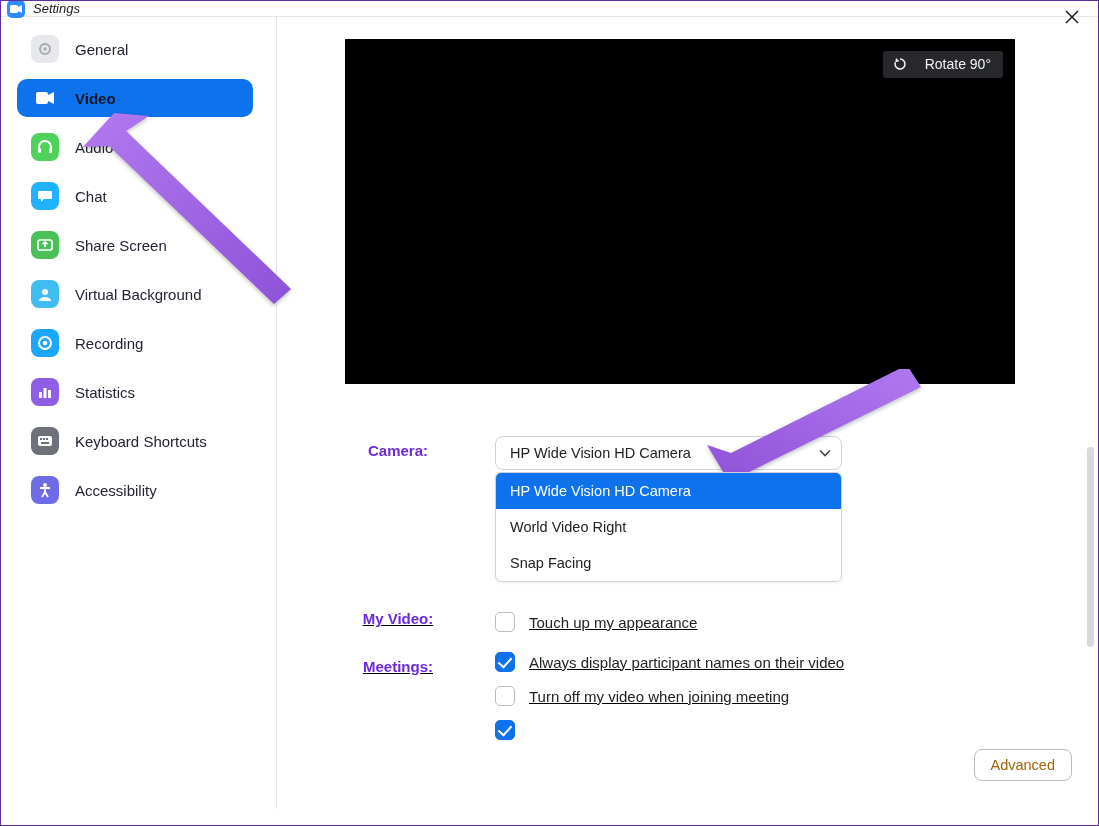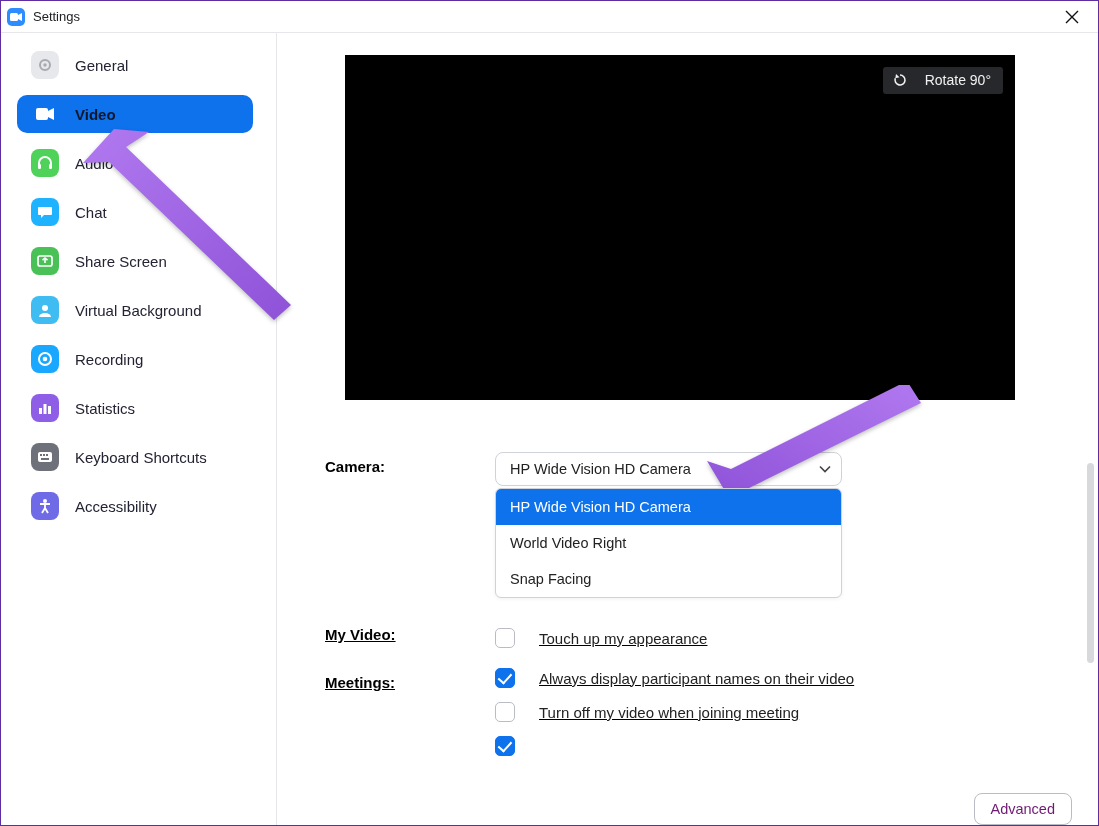--- a/index.html
+++ b/index.html
@@ -6,22 +6,22 @@
   html, body { margin:0; padding:0; }
   body {
     font-family: -apple-system, BlinkMacSystemFont, "Segoe UI", Arial, sans-serif;
     width: 1099px; height: 826px; overflow: hidden;
     background: #fff;
     border: 1px solid #5e2ea1;
   }
 
   
   .titlebar {
-    display:flex; align-items:center; height:32px; padding:0 8px 0 6px;
-    border-bottom:1px solid #e5e7eb; position:relative;
+    display:flex; align-items:center; height:16px; padding:0 8px 0 6px;
+    border-bottom:1px solid #e5e7eb; position:relative;font-style:italic;
   }
   .titlebar .app-icon {
     width:18px; height:18px; border-radius:5px;
     background:#2d8cff; display:flex; align-items:center; justify-content:center;
     margin-right:8px;
   }
   .titlebar .app-icon svg { display:block; }
   .titlebar .title { font-size:13px; color:#222; }
   .titlebar .close {
     position:absolute; right:6px; top:0; width:40px; height:32px;
@@ -66,21 +66,21 @@
   .rotate-btn {
     position:absolute; top:12px; right:12px; background:rgba(45,47,52,.85); color:#f1f1f1;
     padding:5px 12px 6px 10px; border-radius:3px; font-size:14px; display:flex; align-items:center; gap:18px;
     cursor:pointer;
   }
   .rotate-btn svg { display:block; }
 
   .form-row { display:flex; margin-top:52px; }
   .form-row + .form-row { margin-top:22px;text-decoration:underline; }
   .form-label {
-    width:170px; text-align:left; font-weight:700; color:#000000; font-size:15px;
+    width:170px; text-align:center; font-weight:700; color:#6d28d9; font-size:15px;
     padding-right:24px; padding-top:6px;
   }
   .form-control { flex:1; position:relative; }
 
   .select {
     width:347px; height:34px; border:1px solid #cfd2d8; border-radius:8px;
     display:flex; align-items:center; padding:0 30px 0 14px; font-size:14.5px; color:#222;
     cursor:pointer; position:relative; background:#fff;
   }
   .select .chev {
@@ -88,40 +88,40 @@
   }
   .dropdown {
     position:absolute; top:36px; left:0; width:347px; border:1px solid #cfd2d8; border-radius:6px;
     background:#fff; overflow:hidden; z-index:10; box-shadow:0 1px 4px rgba(0,0,0,.06);
   }
   .dropdown .opt {
     padding:10px 14px; font-size:14.5px; color:#222; cursor:pointer;
   }
   .dropdown .opt.selected { background:#0e72ed; color:#fff; }
 
-  .checkline { display:flex; align-items:center; gap:24px; margin-bottom:14px; }
+  .checkline { display:flex; align-items:center; gap:14px; margin-bottom:14px; }
   .chk {
     width:20px; height:20px; border:1.5px solid #b9bcc3; border-radius:5px; display:flex;
     align-items:center; justify-content:center; cursor:pointer; background:#fff; flex-shrink:0;
   }
   .chk.checked { background:#0e72ed; border-color:#0e72ed; }
   .chk.checked::after {
     content:""; width:6px; height:11px; border:solid #fff; border-width:0 2.5px 2.5px 0;
     transform:rotate(42deg) translate(-1px,-1px);
   }
   .chklabel { font-size:15px; color:#222; }
 
   .myvideo-block { padding-top:120px; } 
   .myvideo-block .checkline:first-child { margin-top:0; }
 
   .meetings-block { padding-top:0; }
 
   .advanced-btn {
-    position:absolute; right:26px; bottom:0; border:1px solid #b9bcc3; border-radius:8px;
-    background:#fff; padding:7px 16px; font-size:14.5px; color:#701a75; cursor:pointer;
+    position:absolute; right:26px; bottom:28px; border:1px solid #b9bcc3; border-radius:8px;
+    background:#fff; padding:7px 16px; font-size:14.5px; color:#a16207; cursor:pointer;
   }
 
   .scrollbar {
     position:absolute; right:4px; top:430px; width:7px; height:200px;
     background:#d7d9dd; border-radius:4px;
   }
 
   
   .arrow { position:absolute; pointer-events:none; filter:drop-shadow(0 2px 2px rgba(0,0,0,.25)); }
 </style>

